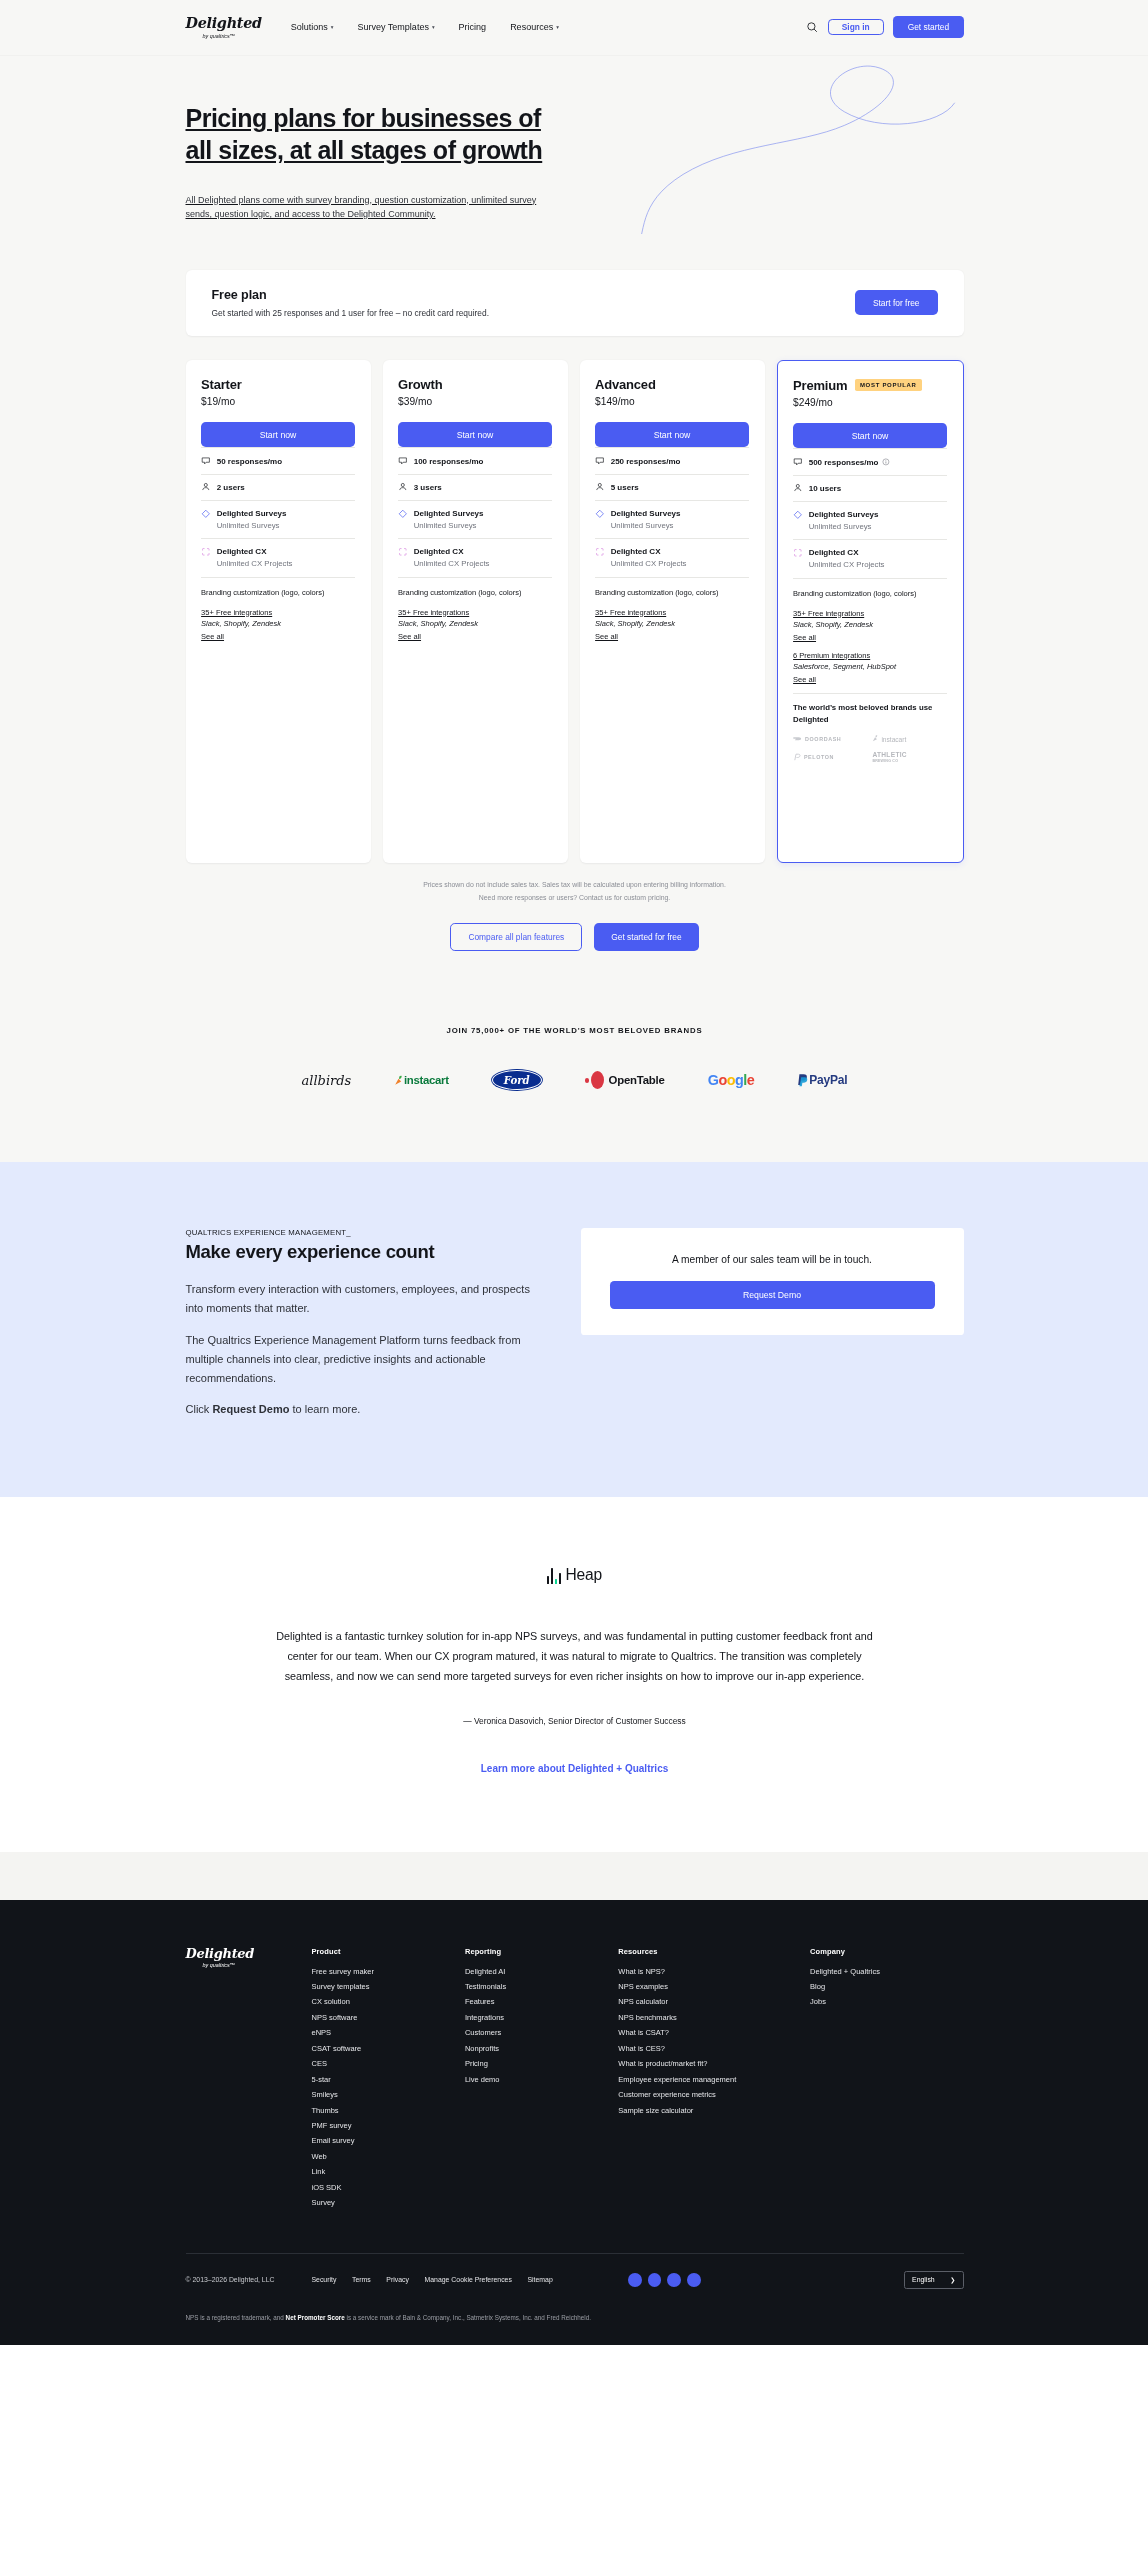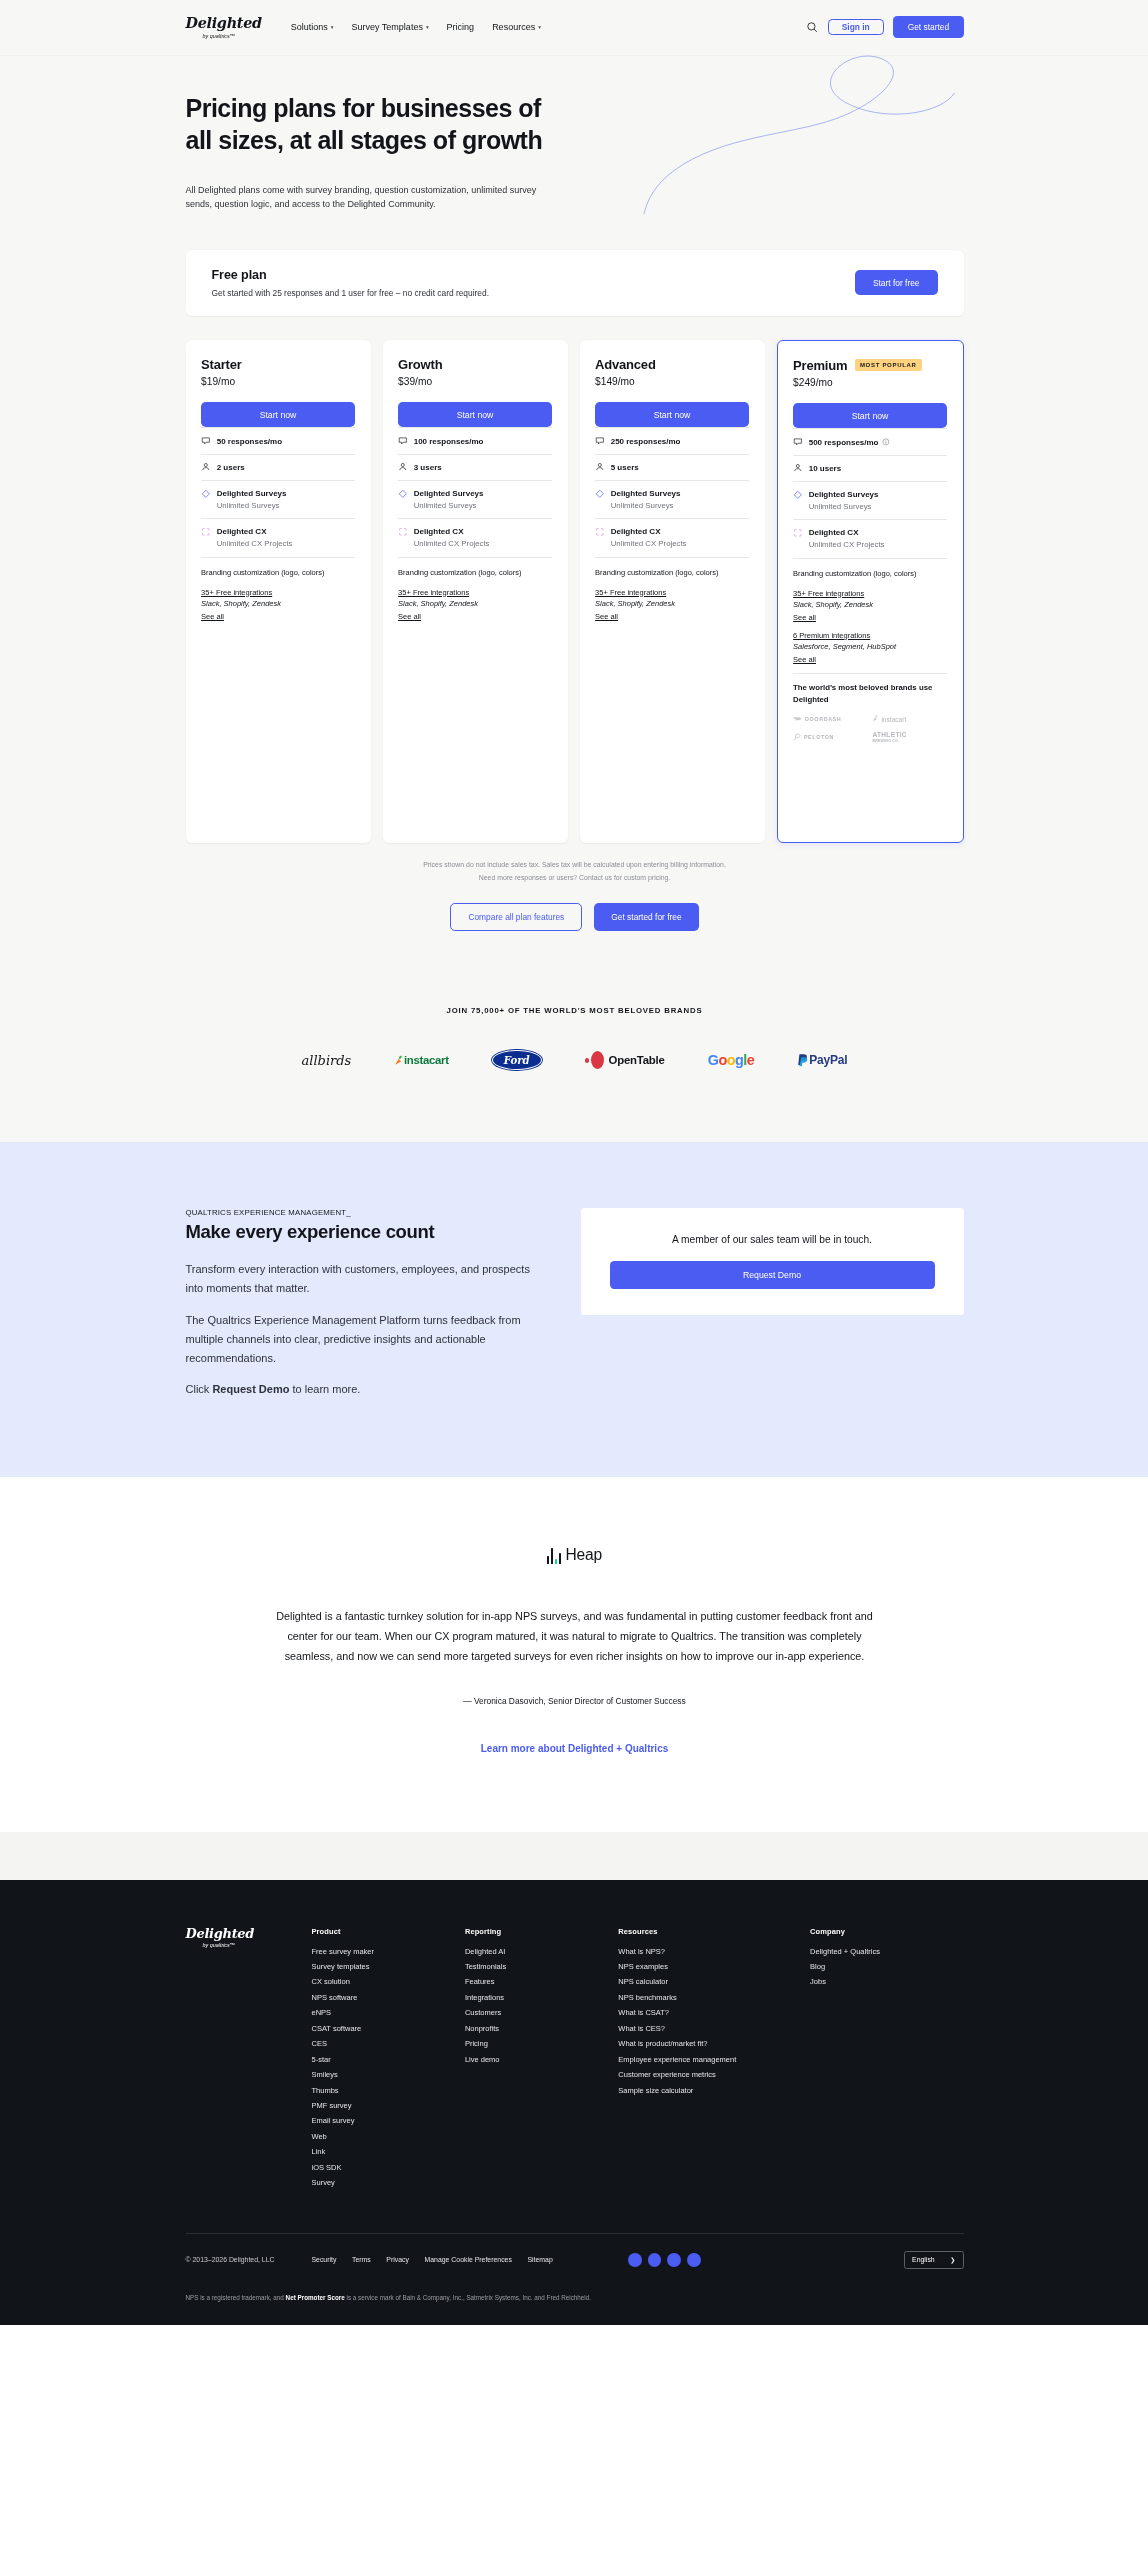--- a/index.html
+++ b/index.html
@@ -18,32 +18,32 @@
     height:55px;
     display:flex; align-items:center;
     position:relative;
     z-index:5;
     box-shadow:0 0.6px 0 rgba(0,0,0,0.04);
   }
   .header-inner { width:778px; margin:0 auto; display:flex; align-items:center; }
   .logo { display:flex; flex-direction:column; align-items:flex-start; margin-right:29px; }
   .logo-word { font-family:"DejaVu Serif", serif; font-style:italic; font-weight:700; font-size:14.4px; letter-spacing:-0.3px; color:#13151a; line-height:1; }
   .logo-sub { font-size:5.4px; color:#13151a; margin-top:1.8px; margin-left:17px; font-style:italic; }
-  .nav { display:flex; align-items:center; gap:18px; }
+  .nav { display:flex; align-items:center; gap:24px; }
   .nav-item { font-size:9px; color:#13151a; cursor:pointer; display:flex; align-items:center; gap:3px; white-space:nowrap; }
   .caret { font-size:5.4px; color:#4a4d57; }
   .header-right { margin-left:auto; display:flex; align-items:center; gap:9.6px; }
   .search-icon { width:12px;height:12px; display:inline-block; cursor:pointer; }
   .btn { border-radius:4.2px; font-size:8.4px; cursor:pointer; display:inline-flex; align-items:center; justify-content:center; }
   .btn-outline { border:0.6px solid #4a5cf2; color:#4a5cf2; background:transparent; padding:2px 13px; font-weight:700; }
   .btn-primary { background:#4a5cf2; color:#fff; padding:6px 14.4px; border:none; font-weight:400; }
 
   
   .hero { background:#f7f7f5; padding-top:36px; position:relative; overflow:hidden; }
-  .hero-inner { width:778px; margin:2px auto; position:relative; }
+  .hero-inner { width:778px; margin:12px auto; position:relative;text-decoration:underline; }
   .hero h1 { font-size:25px; line-height:1.27; font-weight:700; letter-spacing:-0.5px; max-width:383px; }
   .hero p { margin-top:26px; font-size:9px; line-height:1.62; color:#2e3138; max-width:377px; }
   .hero-squiggle { position:absolute; right:0; top:-48px; width:335px; height:203px; pointer-events:none; }
 
   
   .pricing-section { background:#f7f7f5; padding-top:36px; padding-bottom:42px; }
   .freeplan {
     width:778px; margin:0 auto; background:#fff; border-radius:6px;
     padding:18px 26px; display:flex; align-items:center;
     box-shadow:0 0.6px 1.8px rgba(16,24,40,0.06);

